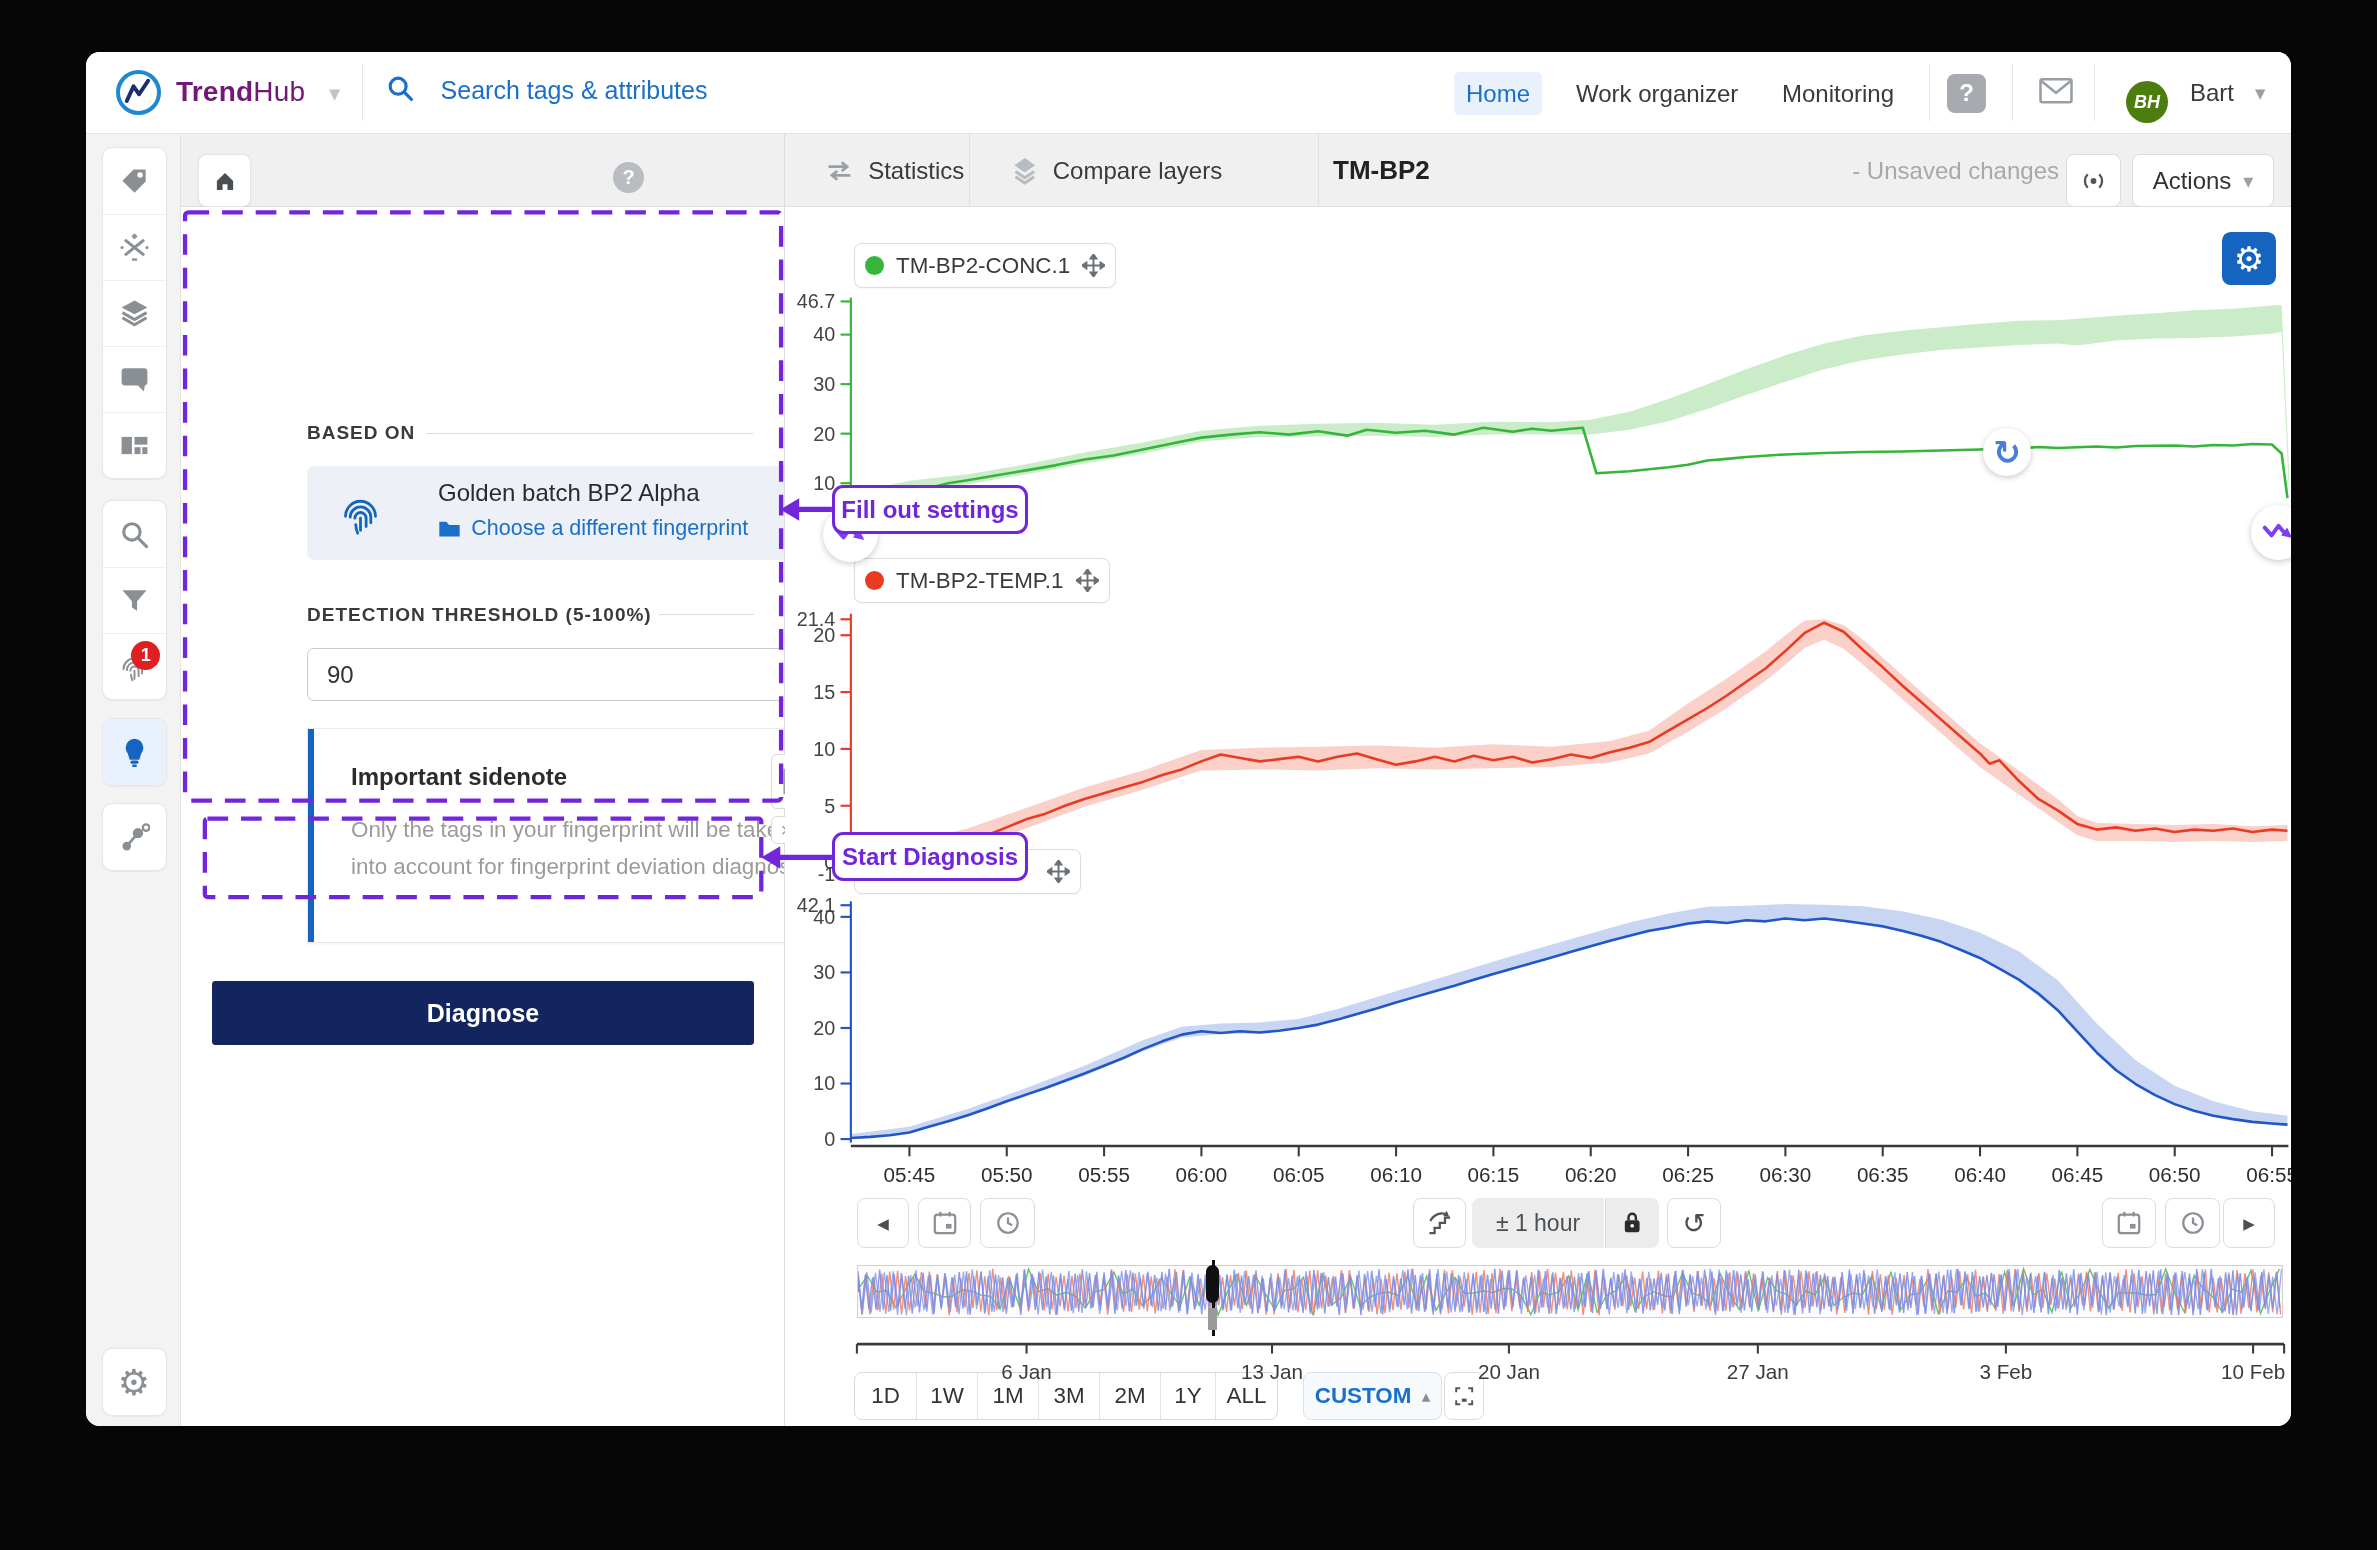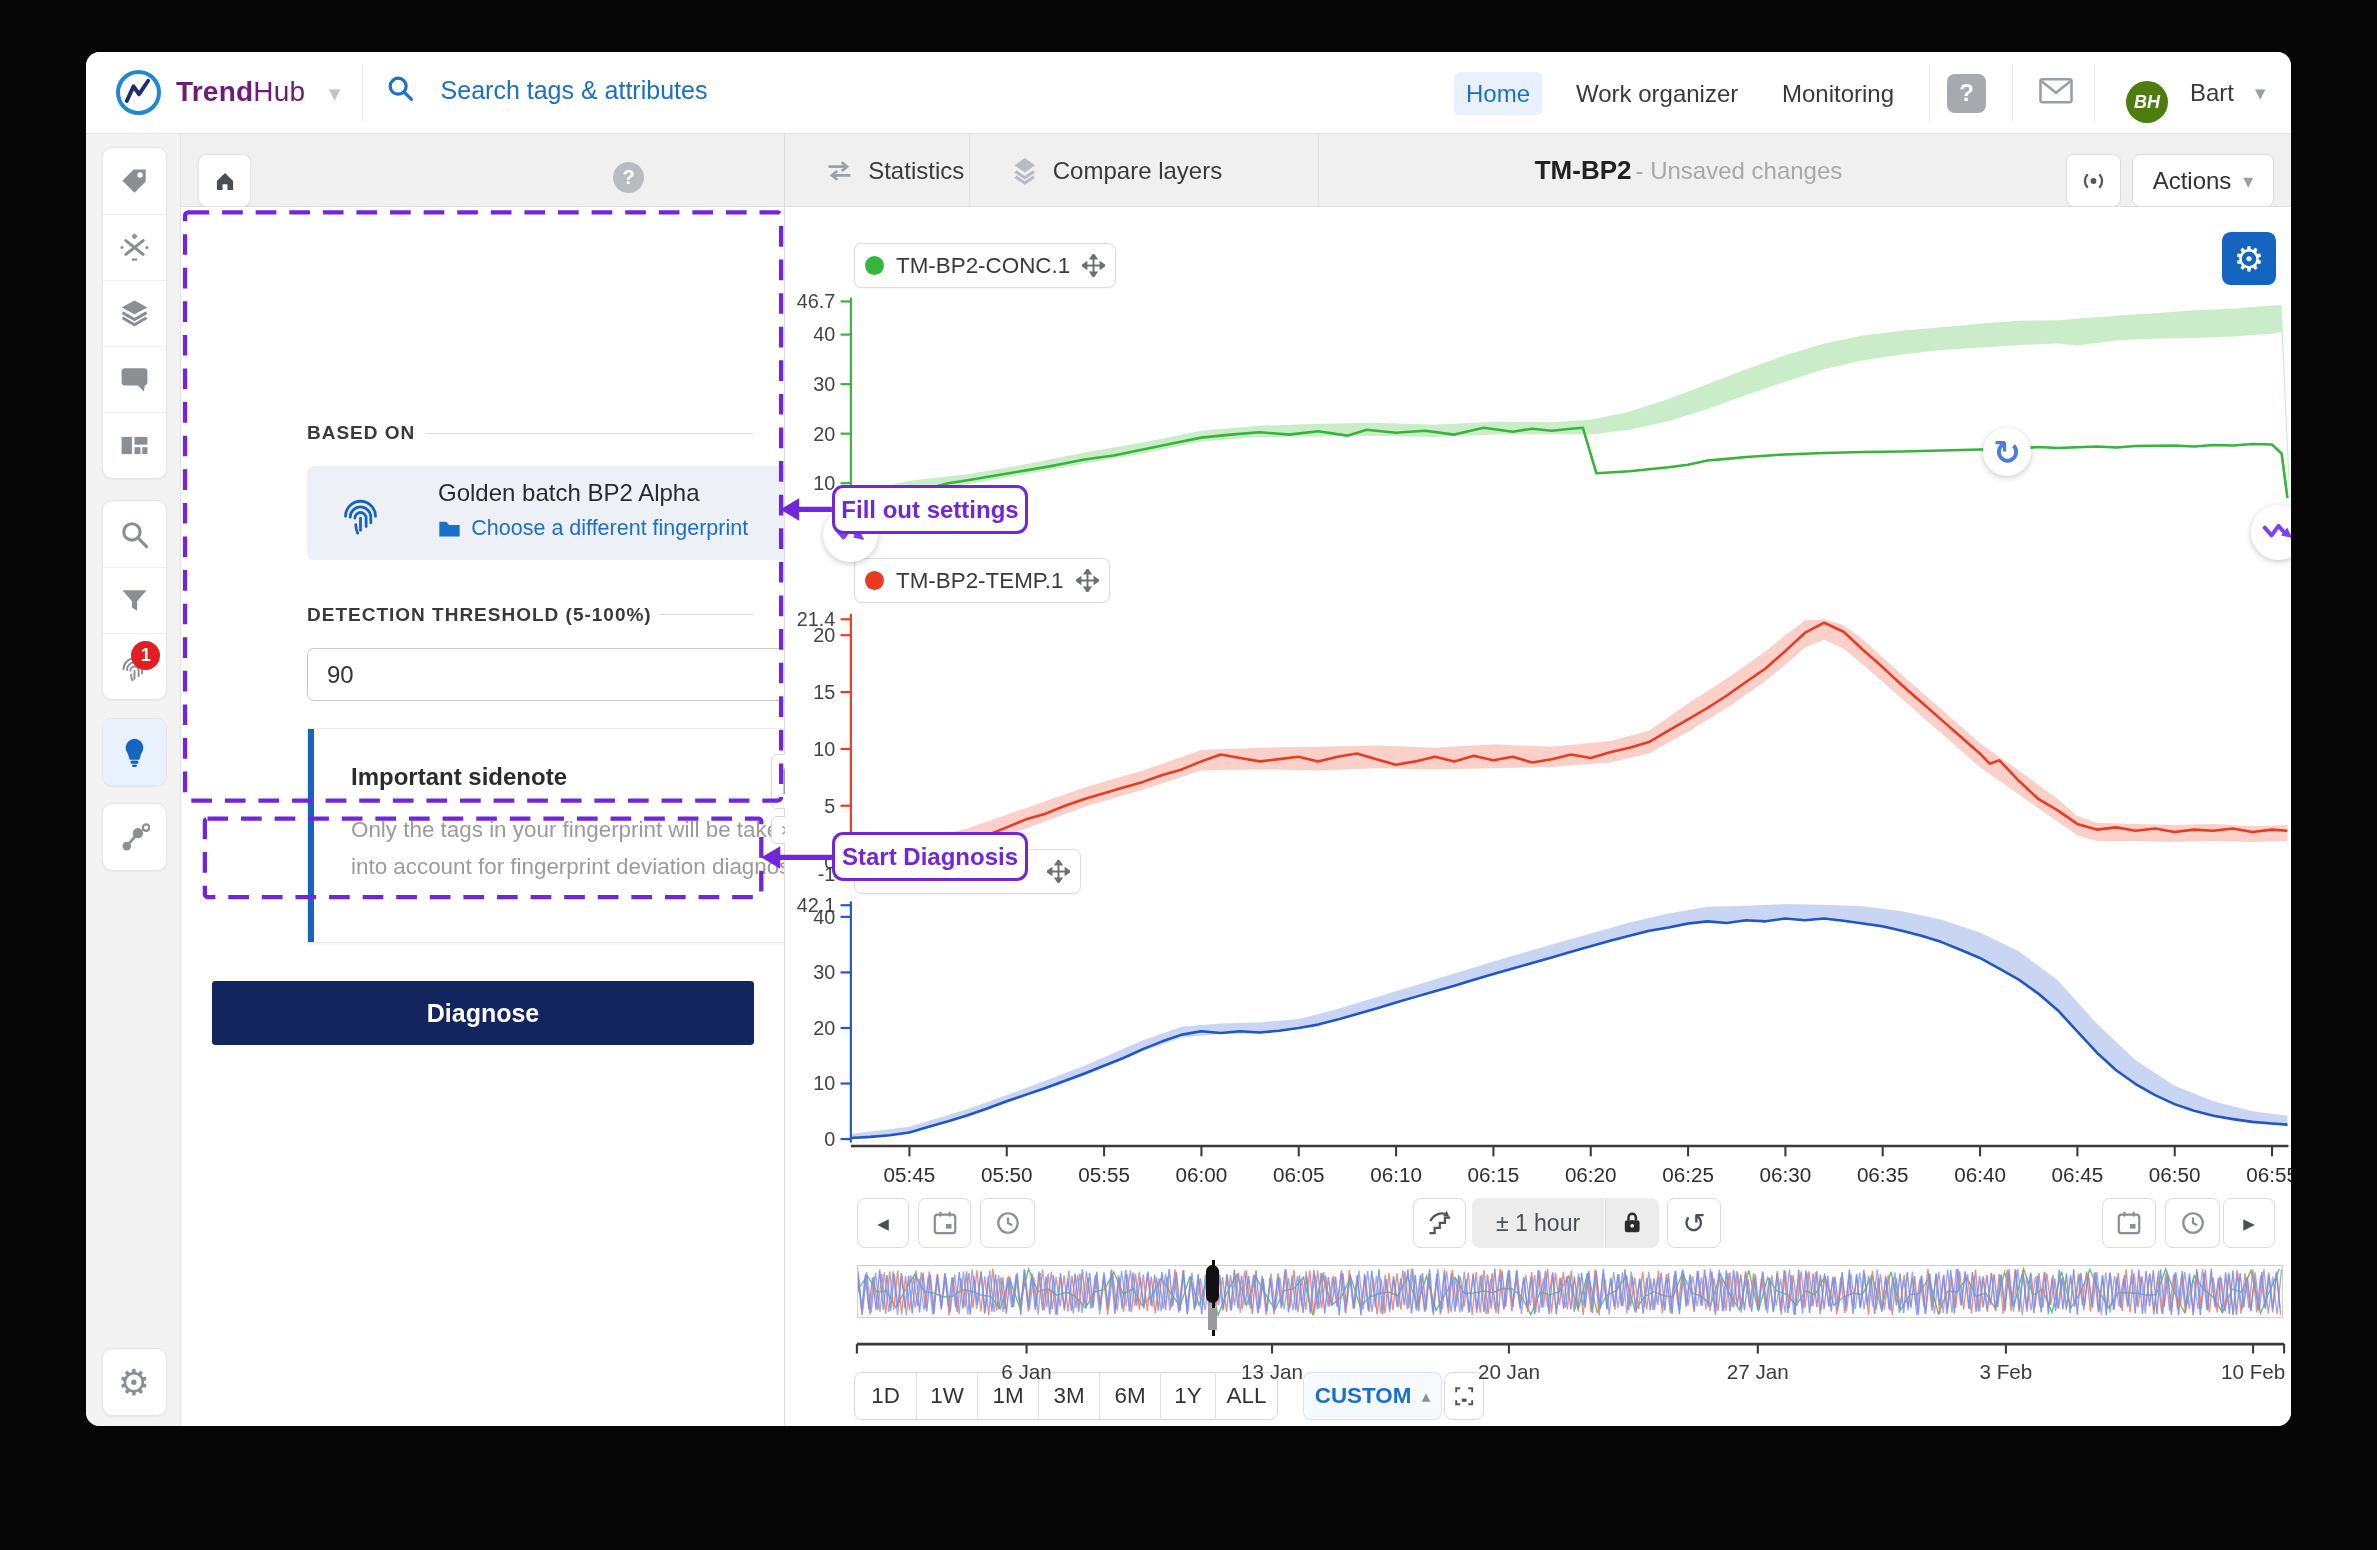--- a/index.html
+++ b/index.html
@@ -25,21 +25,21 @@
   .user-name { position:absolute; left:2104px; top:27px; font-size:24px; color:#3a3a3a; }
   .user-caret { position:absolute; left:2169px; top:29px; font-size:20.7px; color:#9aa0a5; font-family:"DejaVu Sans",sans-serif; }
 
   
   .strip { position:absolute; left:95px; top:82px; width:2110px; height:73px; background:#f0f0f1; border-bottom:0.9px solid #e0e0e0; }
   .home-btn { position:absolute; left:112px; top:102px; width:53px; height:53px; background:#fff; border:0.9px solid #e5e5e5; border-radius:8.6px; box-shadow:0 0.9px 1.7px rgba(0,0,0,.08); display:flex; align-items:center; justify-content:center; }
   .panel-title { position:absolute; left:191px; top:103px; font-size:24px; font-weight:700; color:#2b2b2b; letter-spacing:0.4px; line-height:50px; }
   .q-circle { width:31px; height:31px; border-radius:50%; background:#b9bdc1; color:#fff; font-size:20px; font-weight:700; display:flex; align-items:center; justify-content:center; }
   .strip-btn { position:absolute; top:82px; height:73px; display:flex; align-items:center; gap:13.8px; font-size:24px; color:#3a3a3a; padding:0 22.4px; }
   .strip-div { position:absolute; top:82px; width:0.9px; height:73px; background:#e0e0e0; }
-  .doc-title-row { position:absolute; left:1232px; top:82px; width:741px; height:73px; display:flex; align-items:center; justify-content:center; gap:4px; }
+  .doc-title-row { position:absolute; left:1232px; top:82px; width:741px; height:73px; display:flex; align-items:center; justify-content:space-between; gap:4px;padding-left:15px; }
   .doc-title { font-size:26px; font-weight:700; color:#222; }
   .doc-status { font-size:24px; color:#a8a8a8; }
   .small-btn { position:absolute; background:#fff; border:0.9px solid #dcdcdc; border-radius:7.8px; display:flex; align-items:center; justify-content:center; }
   .actions-btn { left:2046px; top:102px; width:142px; height:53px; gap:12px; font-size:24px; color:#333; }
 
   
   .rail { position:absolute; left:0; top:82px; width:95px; height:1292px; background:#f3f3f4; border-right:0.9px solid #e3e3e3; }
   .rail-group { position:absolute; left:15.5px; width:65px; background:#fff; border:0.9px solid #e6e6e6; border-radius:10.3px; box-shadow:0 0.9px 1.7px rgba(0,0,0,.05); overflow:hidden; }
   .rail-cell { width:100%; height:66px; display:flex; align-items:center; justify-content:center; border-top:0.9px solid #efefef; position:relative; }
   .rail-cell:first-child { border-top:none; }
@@ -521,21 +521,21 @@
   </div>
   <div class="abs z6" style="left:1126px;top:1208px;width:2.6px;height:76px;background:#111"></div>
   <div class="abs z6" style="left:1120px;top:1213px;width:13px;height:38px;background:#111;border-radius:6.9px"></div>
   <div class="abs z6" style="left:1122px;top:1256px;width:8.6px;height:22.4px;background:#9a9a9a"></div>
 
   <div class="preset-group">
     <div class="preset">1D</div>
     <div class="preset">1W</div>
     <div class="preset">1M</div>
     <div class="preset">3M</div>
-    <div class="preset">6M</div>
+    <div class="preset">2M</div>
     <div class="preset" style="width:55px">1Y</div>
     <div class="preset" style="width:62px">ALL</div>
   </div>
   <div class="custom-btn">
     <span>CUSTOM</span>
     <span class="glyph" style="color:#8a8f94;font-size:17px;font-weight:400">▴</span>
   </div>
   <div class="fit-btn">
     <svg width="22.4" height="22.4" viewBox="0 0 28 28">
         <g fill="none" stroke="#555" stroke-width="2.4">

